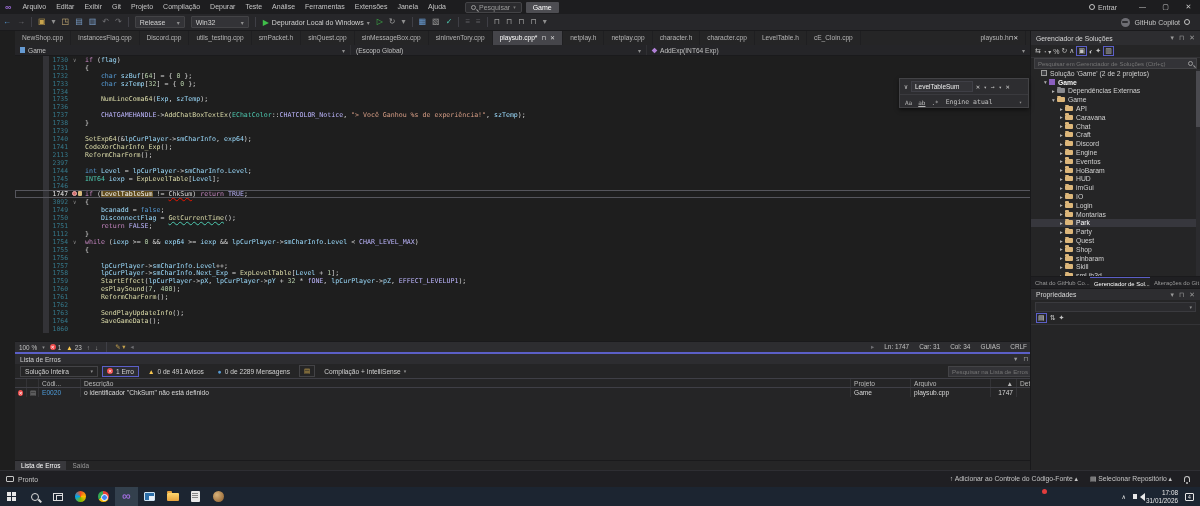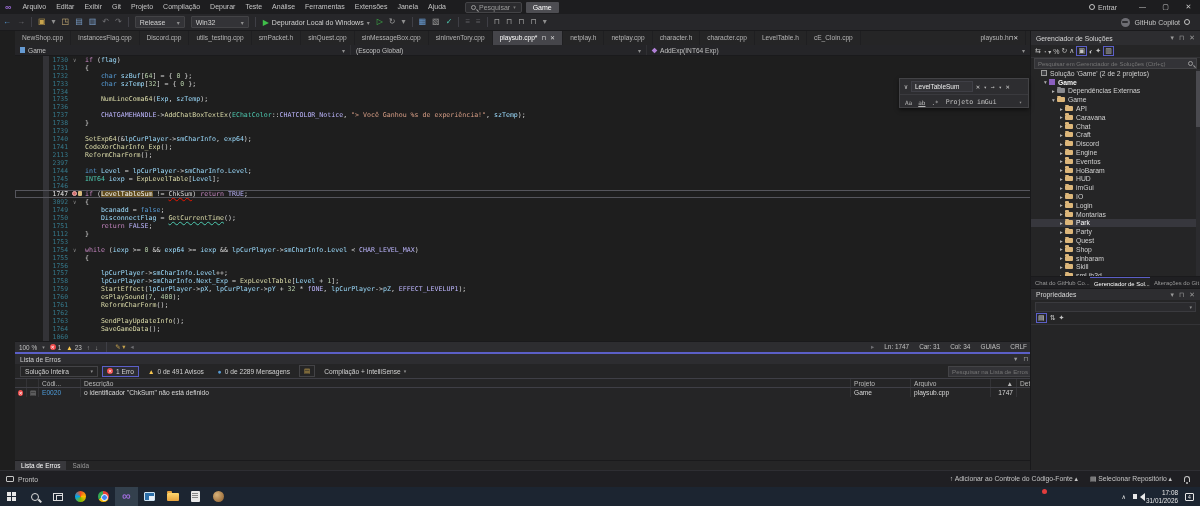--- a/index.html
+++ b/index.html
@@ -343,21 +343,20 @@
           <div class="code-row"><div class="gut-bp"></div><div class="gut-strip"></div><div class="gut-ln">2397</div><div class="gut-fold"></div><div class="code-text"></div></div>
           <div class="code-row"><div class="gut-bp"></div><div class="gut-strip"></div><div class="gut-ln">1744</div><div class="gut-fold"></div><div class="code-text"><span class="tk-k">int</span><span class="tk-d"> </span><span class="tk-v">Level</span><span class="tk-d"> = </span><span class="tk-v">lpCurPlayer</span><span class="tk-d">-&gt;</span><span class="tk-v">smCharInfo</span><span class="tk-d">.</span><span class="tk-v">Level</span><span class="tk-d">;</span></div></div>
           <div class="code-row"><div class="gut-bp"></div><div class="gut-strip"></div><div class="gut-ln">1745</div><div class="gut-fold"></div><div class="code-text"><span class="tk-t">INT64</span><span class="tk-d"> </span><span class="tk-v">iexp</span><span class="tk-d"> = </span><span class="tk-f">ExpLevelTable</span><span class="tk-d">[</span><span class="tk-v">Level</span><span class="tk-d">];</span></div></div>
           <div class="code-row"><div class="gut-bp"></div><div class="gut-strip"></div><div class="gut-ln">1746</div><div class="gut-fold"></div><div class="code-text"></div></div>
           <div class="code-row current"><div class="gut-bp"></div><div class="gut-strip"></div><div class="gut-ln">1747</div><div class="gut-fold"></div><div class="ln-icons"><span class="ic-dot"></span><span class="ic-bar"></span></div><div class="code-text"><span class="tk-c">if</span><span class="tk-d"> (</span><span class="tk-hl">LevelTableSum</span><span class="tk-d"> != </span><span class="tk-e">ChkSum</span><span class="tk-d">) </span><span class="tk-c">return</span><span class="tk-d"> </span><span class="tk-m">TRUE</span><span class="tk-d">;</span></div></div>
           <div class="code-row"><div class="gut-bp"></div><div class="gut-strip"></div><div class="gut-ln">3092</div><div class="gut-fold">∨</div><div class="code-text"><span class="tk-d">{</span></div></div>
           <div class="code-row"><div class="gut-bp"></div><div class="gut-strip"></div><div class="gut-ln">1749</div><div class="gut-fold"></div><div class="code-text"><span class="tk-d">    </span><span class="tk-v">bcanadd</span><span class="tk-d"> = </span><span class="tk-k">false</span><span class="tk-d">;</span></div></div>
           <div class="code-row"><div class="gut-bp"></div><div class="gut-strip"></div><div class="gut-ln">1750</div><div class="gut-fold"></div><div class="code-text"><span class="tk-d">    </span><span class="tk-v">DisconnectFlag</span><span class="tk-d"> = </span><span class="tk-g">GetCurrentTime</span><span class="tk-d">();</span></div></div>
           <div class="code-row"><div class="gut-bp"></div><div class="gut-strip"></div><div class="gut-ln">1751</div><div class="gut-fold"></div><div class="code-text"><span class="tk-d">    </span><span class="tk-c">return</span><span class="tk-d"> </span><span class="tk-m">FALSE</span><span class="tk-d">;</span></div></div>
           <div class="code-row"><div class="gut-bp"></div><div class="gut-strip"></div><div class="gut-ln">1112</div><div class="gut-fold"></div><div class="code-text"><span class="tk-d">}</span></div></div>
-          <div class="code-row"><div class="gut-bp"></div><div class="gut-strip"></div><div class="gut-ln">1753</div><div class="gut-fold"></div><div class="code-text"></div></div>
           <div class="code-row"><div class="gut-bp"></div><div class="gut-strip"></div><div class="gut-ln">1754</div><div class="gut-fold">∨</div><div class="code-text"><span class="tk-c">while</span><span class="tk-d"> (</span><span class="tk-v">iexp</span><span class="tk-d"> &gt;= </span><span class="tk-n">0</span><span class="tk-d"> &amp;&amp; </span><span class="tk-v">exp64</span><span class="tk-d"> &gt;= </span><span class="tk-v">iexp</span><span class="tk-d"> &amp;&amp; </span><span class="tk-v">lpCurPlayer</span><span class="tk-d">-&gt;</span><span class="tk-v">smCharInfo</span><span class="tk-d">.</span><span class="tk-v">Level</span><span class="tk-d"> &lt; </span><span class="tk-m">CHAR_LEVEL_MAX</span><span class="tk-d">)</span></div></div>
           <div class="code-row"><div class="gut-bp"></div><div class="gut-strip"></div><div class="gut-ln">1755</div><div class="gut-fold"></div><div class="code-text"><span class="tk-d">{</span></div></div>
           <div class="code-row"><div class="gut-bp"></div><div class="gut-strip"></div><div class="gut-ln">1756</div><div class="gut-fold"></div><div class="code-text"></div></div>
           <div class="code-row"><div class="gut-bp"></div><div class="gut-strip"></div><div class="gut-ln">1757</div><div class="gut-fold"></div><div class="code-text"><span class="tk-d">    </span><span class="tk-v">lpCurPlayer</span><span class="tk-d">-&gt;</span><span class="tk-v">smCharInfo</span><span class="tk-d">.</span><span class="tk-v">Level</span><span class="tk-d">++;</span></div></div>
           <div class="code-row"><div class="gut-bp"></div><div class="gut-strip"></div><div class="gut-ln">1758</div><div class="gut-fold"></div><div class="code-text"><span class="tk-d">    </span><span class="tk-v">lpCurPlayer</span><span class="tk-d">-&gt;</span><span class="tk-v">smCharInfo</span><span class="tk-d">.</span><span class="tk-v">Next_Exp</span><span class="tk-d"> = </span><span class="tk-f">ExpLevelTable</span><span class="tk-d">[</span><span class="tk-v">Level</span><span class="tk-d"> + </span><span class="tk-n">1</span><span class="tk-d">];</span></div></div>
           <div class="code-row"><div class="gut-bp"></div><div class="gut-strip"></div><div class="gut-ln">1759</div><div class="gut-fold"></div><div class="code-text"><span class="tk-d">    </span><span class="tk-f">StartEffect</span><span class="tk-d">(</span><span class="tk-v">lpCurPlayer</span><span class="tk-d">-&gt;</span><span class="tk-v">pX</span><span class="tk-d">, </span><span class="tk-v">lpCurPlayer</span><span class="tk-d">-&gt;</span><span class="tk-v">pY</span><span class="tk-d"> + </span><span class="tk-n">32</span><span class="tk-d"> * </span><span class="tk-m">fONE</span><span class="tk-d">, </span><span class="tk-v">lpCurPlayer</span><span class="tk-d">-&gt;</span><span class="tk-v">pZ</span><span class="tk-d">, </span><span class="tk-m">EFFECT_LEVELUP1</span><span class="tk-d">);</span></div></div>
           <div class="code-row"><div class="gut-bp"></div><div class="gut-strip"></div><div class="gut-ln">1760</div><div class="gut-fold"></div><div class="code-text"><span class="tk-d">    </span><span class="tk-f">esPlaySound</span><span class="tk-d">(</span><span class="tk-n">7</span><span class="tk-d">, </span><span class="tk-n">400</span><span class="tk-d">);</span></div></div>
           <div class="code-row"><div class="gut-bp"></div><div class="gut-strip"></div><div class="gut-ln">1761</div><div class="gut-fold"></div><div class="code-text"><span class="tk-d">    </span><span class="tk-f">ReformCharForm</span><span class="tk-d">();</span></div></div>
           <div class="code-row"><div class="gut-bp"></div><div class="gut-strip"></div><div class="gut-ln">1762</div><div class="gut-fold"></div><div class="code-text"></div></div>
           <div class="code-row"><div class="gut-bp"></div><div class="gut-strip"></div><div class="gut-ln">1763</div><div class="gut-fold"></div><div class="code-text"><span class="tk-d">    </span><span class="tk-f">SendPlayUpdateInfo</span><span class="tk-d">();</span></div></div>
@@ -379,21 +378,21 @@
           <span class="find-ic" style="font-size:5px">▾</span>
           <span class="find-ic">→</span>
           <span class="find-ic" style="font-size:5px">▾</span>
           <span class="find-ic">✕</span>
         </div>
         <div class="find-row" style="border-top:1px solid #3a3a3e">
           <span class="tog">Aa</span>
           <span class="tog" style="text-decoration:underline">ab</span>
           <span class="tog">.*</span>
           <span id="find-scope">
-            <span>Projeto imGui</span>
+            <span>Engine atual</span>
               <span style="font-size:5px;color:#8f8f8f">▾</span>
           </span>
         </div>
       </div>
     </div>
 
     <div id="ed-status">
       <span>100 %</span>
       <span style="font-size:5px;color:#8f8f8f">▾</span>
       <span style="display:flex;align-items:center;gap:2px">

